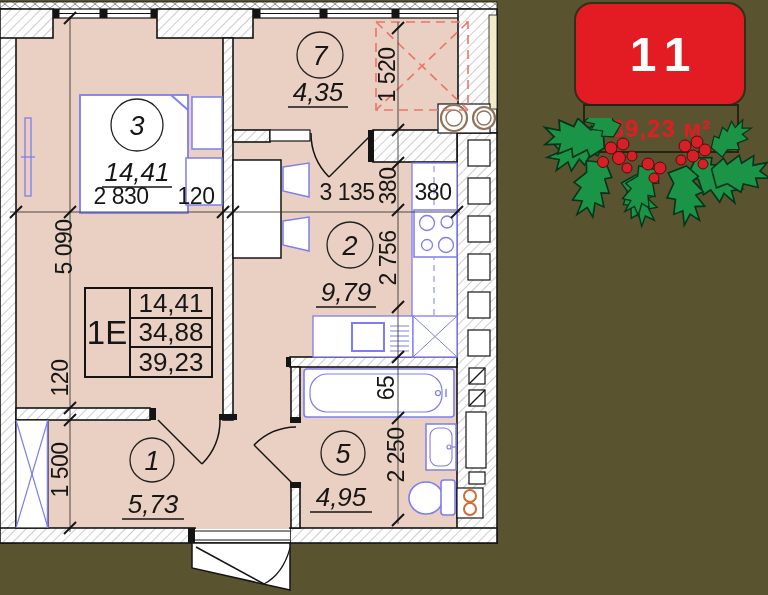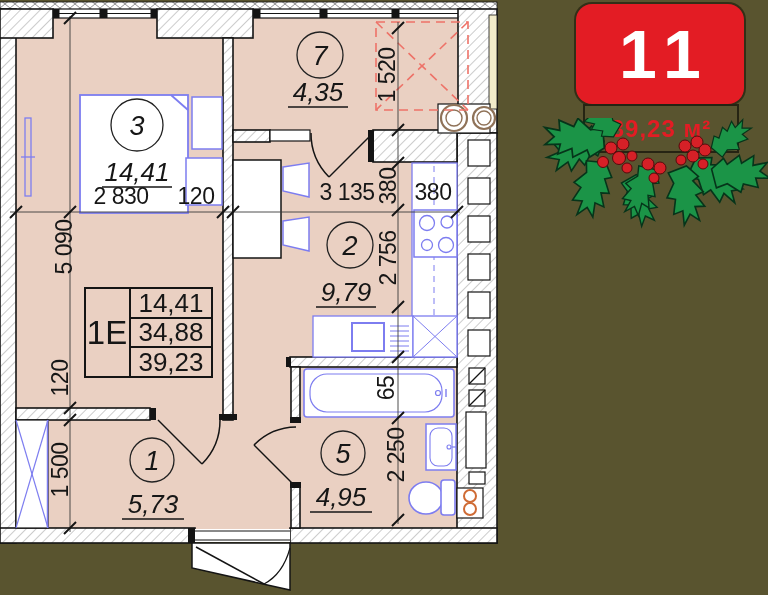--- a/index.html
+++ b/index.html
@@ -8,21 +8,21 @@
   #plan-svg{position:absolute;left:0;top:0;}
   svg text{fill:#161616;font-family:"Liberation Sans",sans-serif;}
   .dimtxt{font-size:23px;letter-spacing:-0.5px;}
   .areatxt{font-size:26px;font-style:italic;}
   .roomnum{font-size:27px;font-style:italic;}
   .tbltxt{font-size:26px;}
   .tbltype{font-size:33px;}
   #badge{position:absolute;left:545px;top:2px;width:230px;height:240px;}
   #badge .num{position:absolute;left:31px;top:2px;width:168px;height:100px;background:#e31c24;
       border-radius:16px;box-shadow:0 0 0 2px rgba(25,23,8,.6);display:flex;align-items:center;
-      justify-content:center;color:#ffffff;font-weight:700;font-size:68px;letter-spacing:10px;
+      justify-content:center;color:#ffffff;font-weight:700;font-size:48px;letter-spacing:10px;
       text-indent:10px;}
   #badge .area{position:absolute;left:38px;top:102px;width:152px;height:45px;border:2px solid #262413;
       display:flex;align-items:center;justify-content:center;color:#e31c24;font-weight:700;
       font-size:24px;letter-spacing:1px;}
   #badge svg{position:absolute;left:-12px;top:116px;}
 </style>
 </head>
 <body>
 
 <div id="stage">

